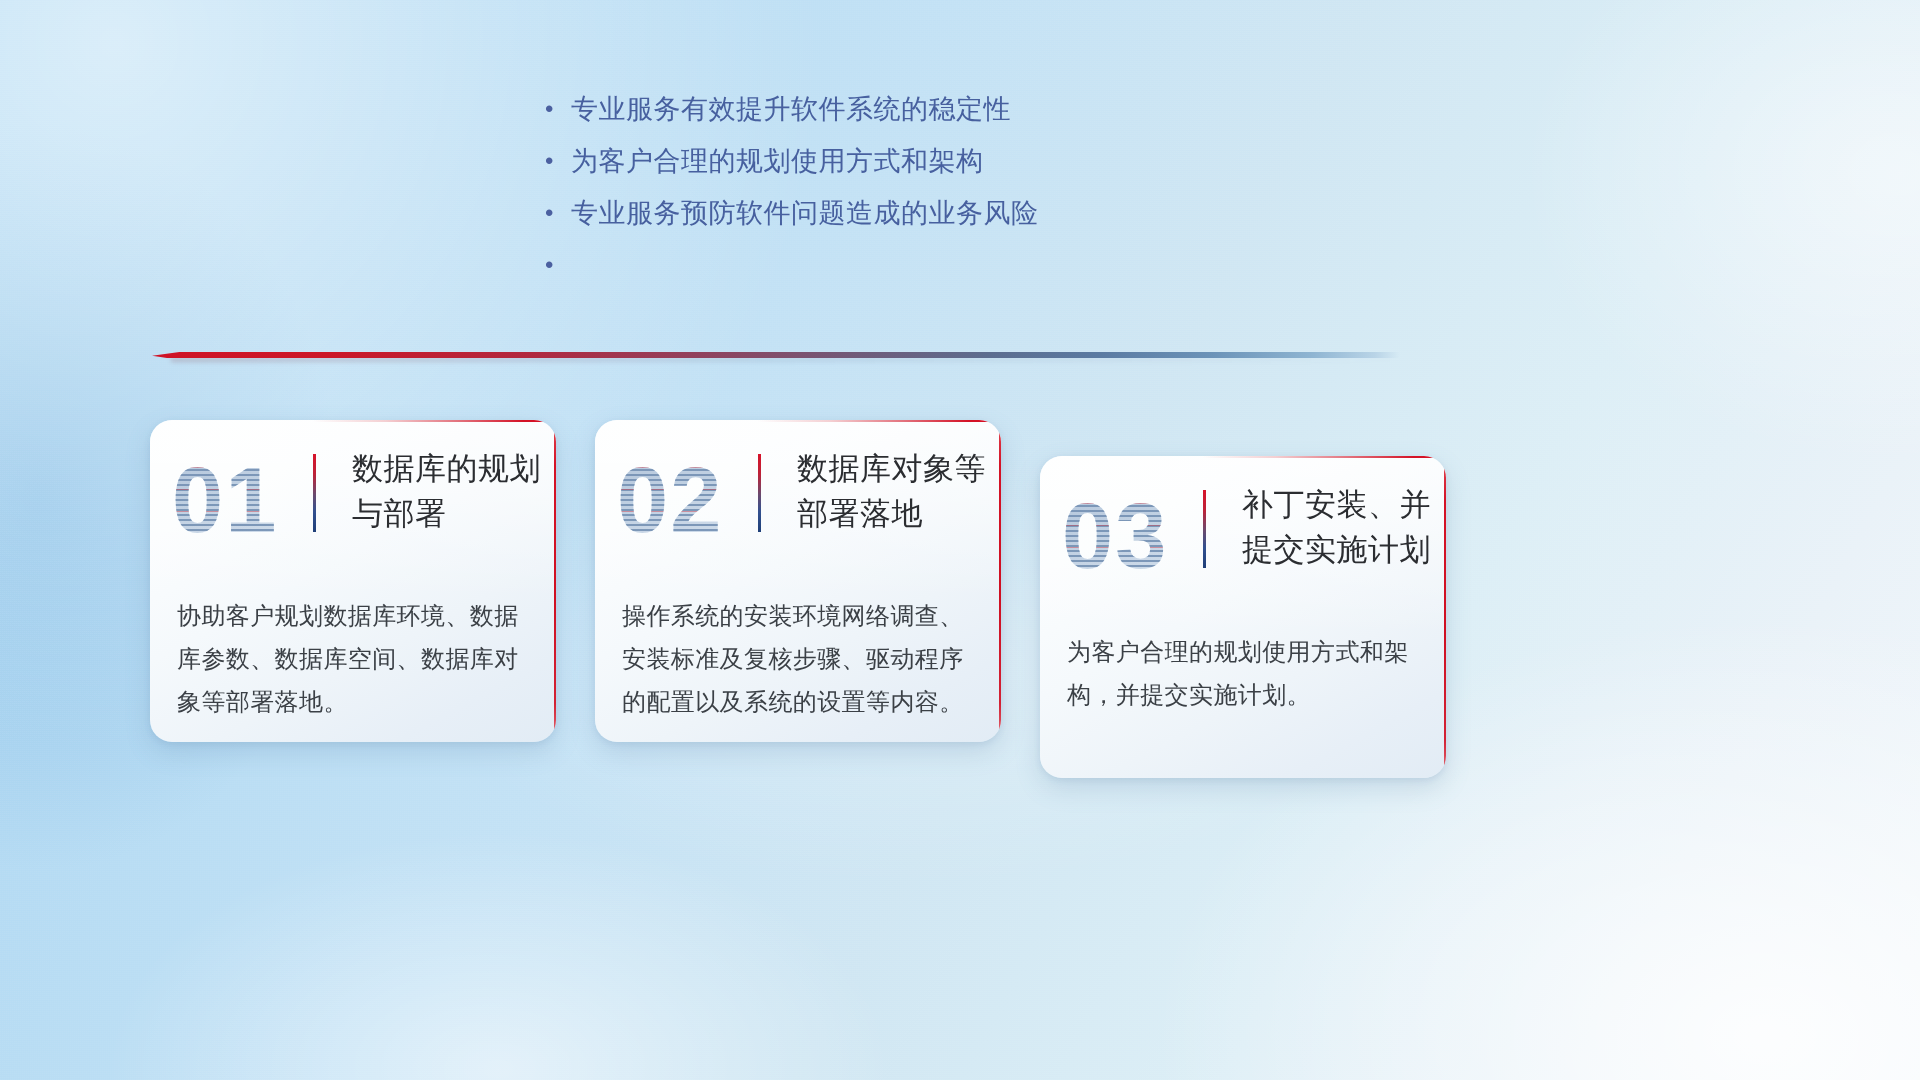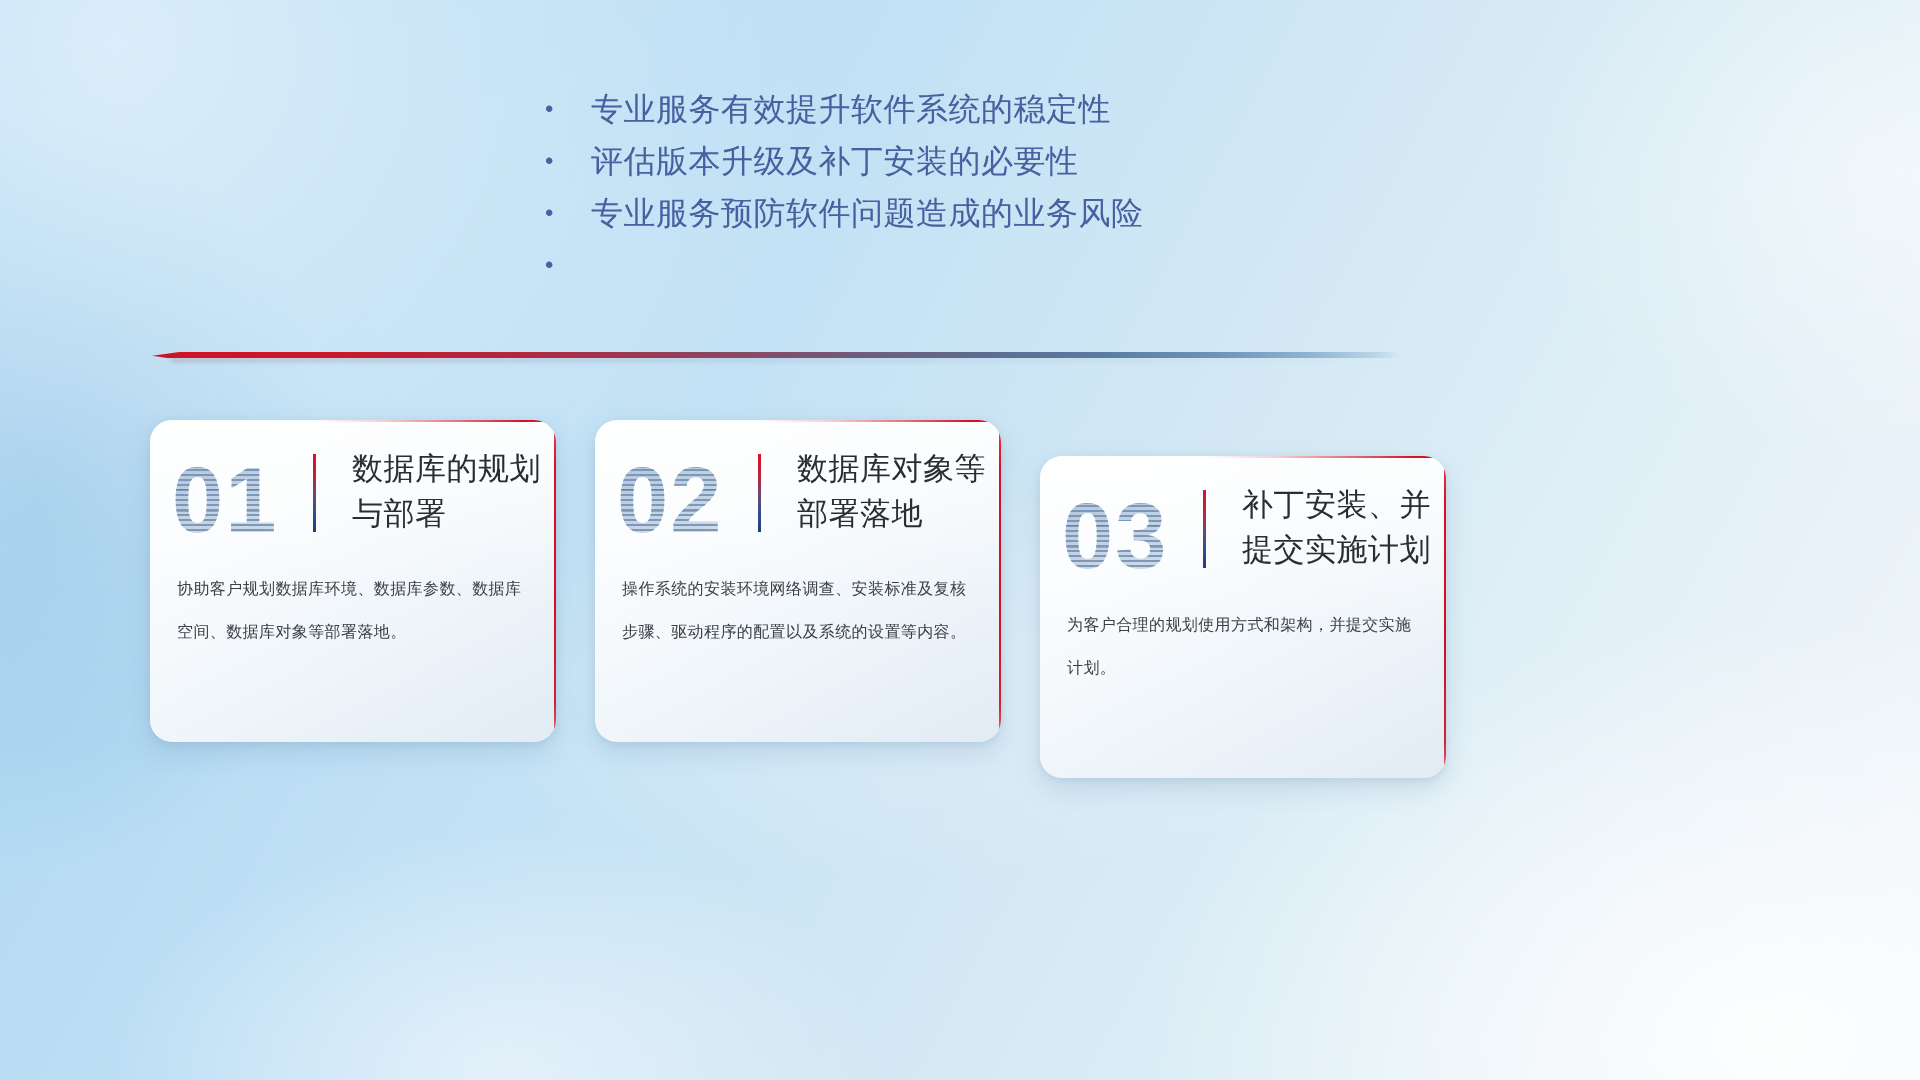--- a/index.html
+++ b/index.html
@@ -46,22 +46,22 @@
   #content { position:absolute; inset:0; z-index:2; }
 
   
   #bullets { position:absolute; left:545px; top:90px; }
   .bullet-row { display:flex; align-items:flex-start; height:52px; }
   .bullet-dot {
     width:26px; flex:0 0 26px; color:#4b60a0;
     font-size:24px; line-height:38px; text-align:left;
   }
   .bullet-text {
-    color:#47609f; font-size:32px; line-height:38px;
-    letter-spacing:.5px; white-space:nowrap; font-weight:400;margin-left:20px;
+    color:#47609f; font-size:27px; line-height:38px;
+    letter-spacing:.5px; white-space:nowrap; font-weight:400;
   }
 
   
   #divider-wrap { position:absolute; left:152px; top:348px; width:1248px; height:14px; }
   .div-line {
     position:absolute; left:0; right:0; top:4px; height:6px;
     background:linear-gradient(90deg,
        #cf1327 0%, #cc1728 14%, #b2283f 30%, #8e4460 45%,
        #6f5c7b 57%, #5c6d8f 67%, #5b7ba2 76%, #6b93b8 85%,
        #8fb5d2 93%, #b9d4e7 98%, rgba(185,212,231,0) 100%);
@@ -131,22 +131,22 @@
   .title-rule {
     position:absolute; left:163px; top:6px; width:3px; height:78px;
     background:linear-gradient(180deg, #d7132a 0%, #bd2238 26%, #6a4a6e 52%, #32508f 74%, #1f3f78 100%);
   }
   .card-title {
     position:absolute; left:202px; top:-2px; width:208px;
     color:#2b2d31; font-size:31px; line-height:45px;
     font-weight:500; letter-spacing:.5px;
   }
   .card-desc {
-    position:absolute; left:27px; top:147px; width:356px;
-    color:#3b4046; font-size:16px; line-height:43px; letter-spacing:.4px;
+    position:absolute; left:27px; top:174px; width:356px;
+    color:#3b4046; font-size:24px; line-height:43px; letter-spacing:.4px;
   }
 </style>
 </head>
 <body>
 
 <div id="bg">
   <div class="bg-layer bg-base"></div>
   <div class="bg-layer bg-glow-l"></div>
   <div class="bg-layer bg-glow-tl"></div>
   <div class="bg-layer bg-glow-tr"></div>
@@ -160,21 +160,21 @@
 
   <div id="bullets">
 
     <div class="bullet-row">
       <span class="bullet-dot">•</span>
       <span class="bullet-text">专业服务有效提升软件系统的稳定性</span>
     </div>
 
     <div class="bullet-row">
       <span class="bullet-dot">•</span>
-      <span class="bullet-text">评估版本升级及补丁安装的必要性</span>
+      <span class="bullet-text">为客户合理的规划使用方式和架构</span>
     </div>
 
     <div class="bullet-row">
       <span class="bullet-dot">•</span>
       <span class="bullet-text">专业服务预防软件问题造成的业务风险</span>
     </div>
 
     <div class="bullet-row">
       <span class="bullet-dot">•</span>
     </div>

